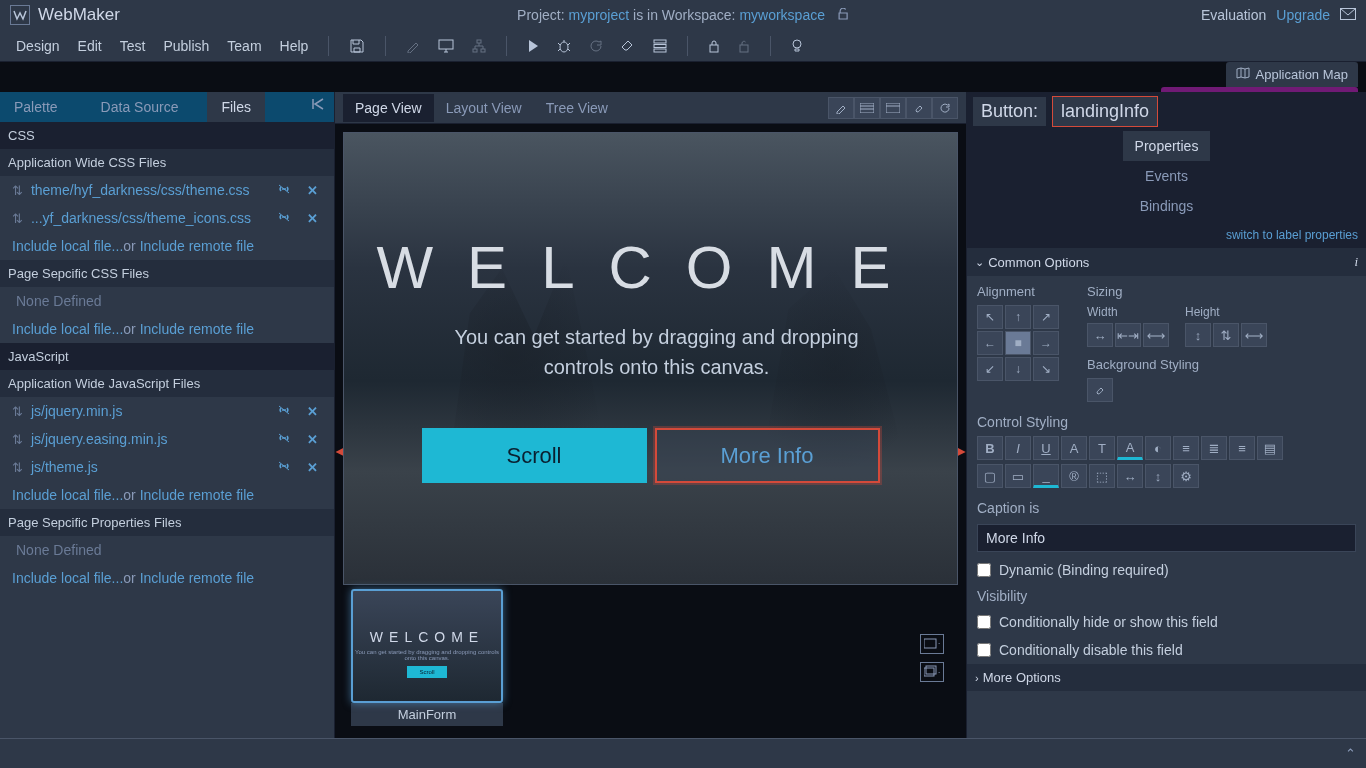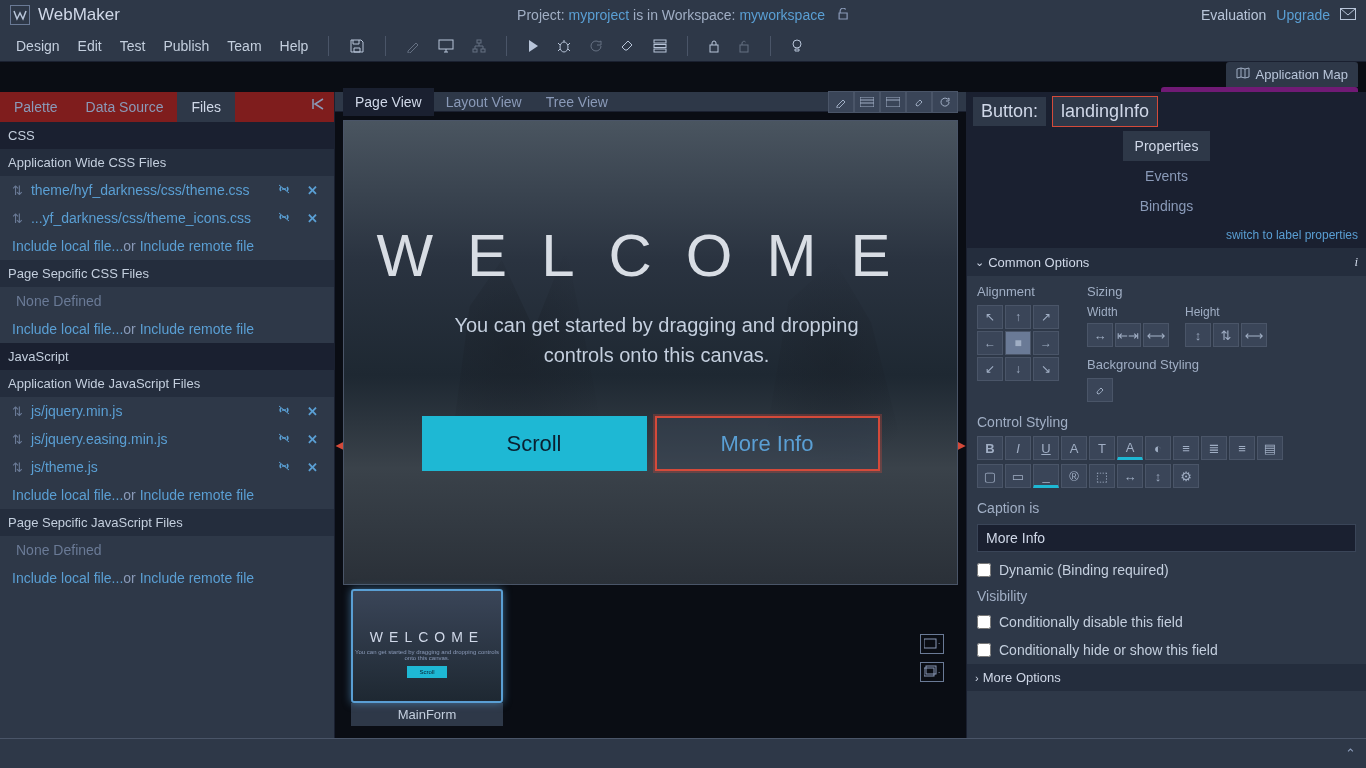--- a/index.html
+++ b/index.html
@@ -15,37 +15,37 @@
 .menubar .menu { color:#c4cfde; padding:4px 6px; cursor:pointer; font-size:14px; }
 .menubar .sep { width:1px; height:20px; background:#4a5568; margin:0 8px; }
 .menubar .ticon { color:#8a9ab8; padding:4px 6px; cursor:pointer; }
 .menubar svg { display:block; }
 .tabbar { height:30px; background:#0a0d14; display:flex; align-items:flex-end; padding:0 6px; gap:0;flex-direction:column; }
 .tabbar .tab { background:#2e3848; padding:5px 10px; border-radius:3px 3px 0 0; display:flex; align-items:center; gap:6px; font-size:13px; cursor:pointer; margin-right:2px; }
 .tabbar .tab.active { background:#701a75;justify-content:flex-end; }
 .tabbar .tabclose { cursor:pointer; color:#8a9ab8; font-size:14px; line-height:1; }
 .main { display:flex; height:646px; }
 .left { width:335px; background:#2e3848; display:flex; flex-direction:column; border-right:1px solid #1a2030; }
-.lefttabs { display:flex; background:#7f1d1d; }
+.lefttabs { display:flex; background:#0c4a6e;gap:15px; }
 .lefttabs .lt { padding:7px 14px; color:#8a9ab8; cursor:pointer; font-size:14px; }
 .lefttabs .lt.active { background:#2e3848; color:#d0d8e8; }
 .lefttabs .collapse { margin-left:auto; padding:6px 10px; cursor:pointer; }
 .leftbody { flex:1; overflow-y:auto; }
 .secthdr { background:#1a2030; padding:6px 8px; color:#c4cfde; font-size:13px; }
 .subhdr { background:#242d3d; padding:6px 8px; color:#c4cfde; font-size:13px; }
 .filerow { display:flex; align-items:center; padding:6px 12px; gap:8px; }
 .filerow .drag { color:#6a7a96; cursor:move; }
 .filerow .fname { color:#5a9fd4; flex:1; font-size:14px; }
 .filerow .act { color:#5a9fd4; cursor:pointer; padding:0 4px; font-weight:bold; }
 .includerow { padding:6px 12px; font-size:14px; }
 .includerow a { color:#5a9fd4; text-decoration:none; }
 .includerow .or { color:#8a9ab8; }
 .nonedef { padding:6px 16px; color:#6a7a96; font-size:14px; }
 .center { flex:1; background:#0a0d14; display:flex; flex-direction:column; position:relative; }
-.ctoolbar { height:20px; background:#2e3848; display:flex; align-items:center; padding:0 8px; border-bottom:1px solid #1a2030; }
+.ctoolbar { height:32px; background:#2e3848; display:flex; align-items:center; padding:0 8px; border-bottom:1px solid #1a2030; }
 .ctoolbar .vtab { padding:6px 12px; color:#8a9ab8; cursor:pointer; font-size:14px; }
 .ctoolbar .vtab.active { background:#1a2030; color:#d0d8e8; }
 .ctoolbar .ricons { margin-left:auto; display:flex; gap:0; }
 .ctoolbar .ricons .ri { width:26px; height:22px; background:#3a4558; border:1px solid #4a5568; display:flex; align-items:center; justify-content:center; cursor:pointer; color:#a0aec4; }
 .canvas-wrap { flex:1; padding:8px; display:flex; flex-direction:column; position:relative; }
 .canvas { flex:1; background:linear-gradient(180deg,#4a5560 0%,#2a3340 30%,#1e2832 55%,#3a424a 75%,#2a3038 100%); border:1px solid #4a5568; position:relative; overflow:hidden; }
 .canvas::before { content:''; position:absolute; left:10%; bottom:25%; width:35%; height:50%; background:radial-gradient(ellipse at center,#1a2028 0%,transparent 70%); clip-path:polygon(20% 100%,30% 30%,45% 10%,60% 40%,75% 5%,85% 50%,95% 100%); opacity:0.6; }
 .canvas::after { content:''; position:absolute; right:5%; bottom:25%; width:30%; height:45%; background:radial-gradient(ellipse at center,#1a2028 0%,transparent 70%); clip-path:polygon(10% 100%,25% 20%,50% 0%,70% 30%,90% 100%); opacity:0.5; }
 .welcome { position:absolute; top:100px; left:0; right:0; text-align:center; z-index:2; }
 .welcome h1 { font-size:60px; font-weight:300; color:#d8dde4; letter-spacing:34px; margin-bottom:20px; }
@@ -294,21 +294,21 @@
         <span class="fname">js/theme.js</span>
         <span class="act"><svg width="14" height="12" viewBox="0 0 14 12">
               <path d="M4 4a3 3 0 0 0 0 4M10 4a3 3 0 0 1 0 4M5 6h4" stroke="#5a9fd4" fill="none" stroke-width="1.5"></path>
               <path d="M2 2l10 8" stroke="#5a9fd4" stroke-width="1"></path>
             </svg></span>
         <span class="act">✕</span>
       </div>
       <div class="includerow">
         <a href="#">Include local file...</a><span class="or">or </span><a href="#">Include remote file</a>
       </div>
-      <div class="subhdr">Page Sepcific JavaScript Files</div>
+      <div class="subhdr">Page Sepcific Properties Files</div>
       <div class="nonedef">None Defined</div>
       <div class="includerow">
         <a href="#">Include local file...</a><span class="or">or </span><a href="#">Include remote file</a>
       </div>
     </div>
   </div>
 
   <div class="center">
     <div class="ctoolbar">
       <div class="vtab active">Page View</div>
@@ -483,25 +483,25 @@
       </div>
       <div class="section-lbl">Caption is</div>
       <input class="caption-input" value="More Info" style="">
       <div class="chkrow">
         <input type="checkbox" style="">
         <label>Dynamic (Binding required)</label>
       </div>
       <div class="section-lbl">Visibility</div>
       <div class="chkrow">
         <input type="checkbox" style="">
-        <label>Conditionally disable this field</label>
+        <label>Conditionally hide or show this field</label>
       </div>
       <div class="chkrow">
         <input type="checkbox" style="">
-        <label>Conditionally hide or show this field</label>
+        <label>Conditionally disable this field</label>
       </div>
       <div class="accordion">
         <span class="chev">›</span>
         <span>More Options</span>
       </div>
     </div>
   </div>
 </div>
 
 <div class="statusbar">

